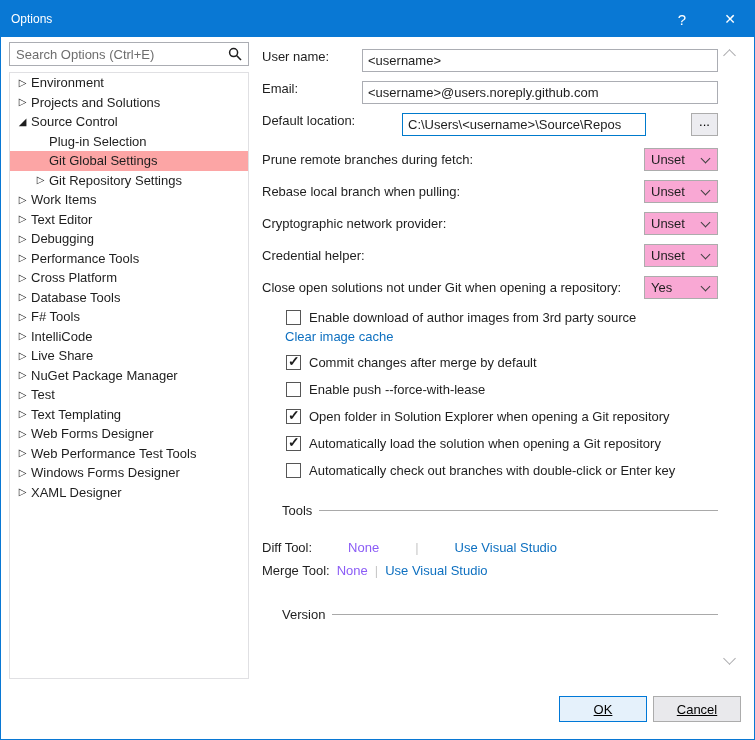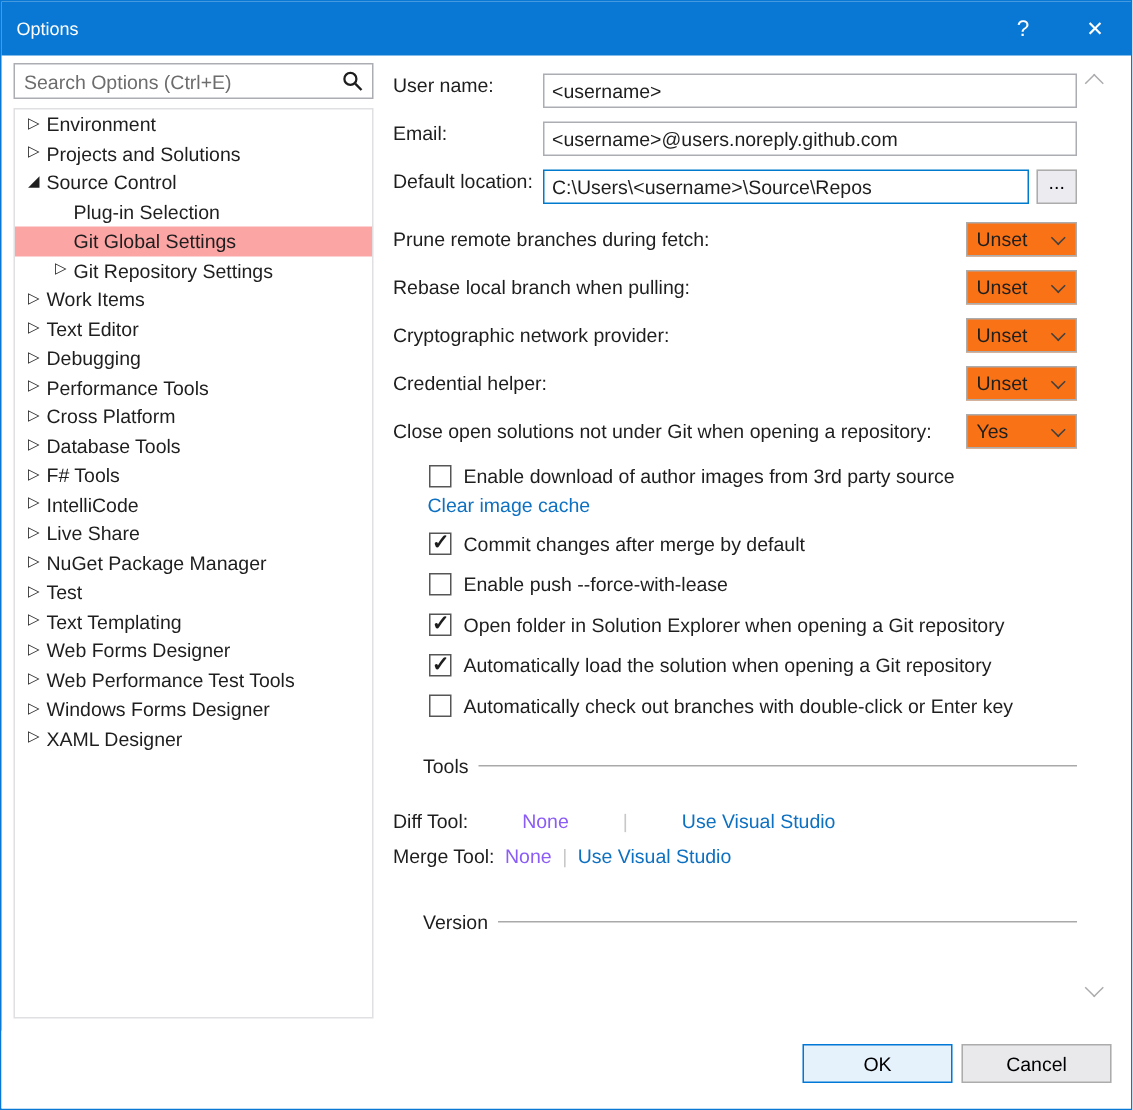--- a/index.html
+++ b/index.html
@@ -62,25 +62,25 @@
   .tbox {
     flex: 1; height: 23px; border: 1px solid #ABADB3; background: #fff;
     padding: 0 5px; font: inherit; color: #1E1E1E; outline: none; min-width: 0;
   }
   .tbox.focused { border-color: #007ACC; }
   .browse {
     flex: 0 0 27px; height: 23px; margin-left: 5px;
     background: #ECECF0; border: 1px solid #ACACAC;
     font: inherit; line-height: 1; padding-bottom: 6px;
   }
-  .frow.lasttext { margin-bottom: 12px; }
+  .frow.lasttext { margin-bottom: 12px; gap: 40px; }
   .drow { display: flex; align-items: center; margin-bottom: 9px; height: 23px; }
   .combo {
     margin-left: auto; width: 74px; height: 23px; flex: 0 0 74px;
-    border: 1px solid #ACACAC; background: #f97316;
+    border: 1px solid #ACACAC; background: #f9a8d4;
     display: flex; align-items: center; padding: 0 6px; position: relative;
   }
   .combo-arrow {
     position: absolute; right: 8px; top: 6px;
     width: 7px; height: 7px;
     border-right: 1.5px solid #404040; border-bottom: 1.5px solid #404040;
     transform: rotate(45deg);
   }
   .cbgroup { margin-top: 8px; }
   .cbrow { display: flex; align-items: center; height: 19px; margin-bottom: 8px; padding-left: 24px; }
@@ -108,22 +108,22 @@
   .mingitrow { display: flex; align-items: center; gap: 8px; height: 16px; margin-top: 16px; }
   .chev-up, .chev-down { position: absolute; width: 9px; height: 9px; right: 20px; }
   .chev-up { top: 14px; border-top: 1.5px solid #ABABAE; border-left: 1.5px solid #ABABAE; transform: rotate(45deg); }
   .chev-down { bottom: 24px; border-bottom: 1.5px solid #ABABAE; border-right: 1.5px solid #ABABAE; transform: rotate(45deg); }
   
   .footer {
     flex: 0 0 52px; display: flex; justify-content: flex-end; align-items: flex-start;
     padding: 9px 13px 0 0; gap: 6px; background: #fff;
   }
   .btn {
-    width: 100px; height: 26px; font: inherit;
-    display: flex; align-items: center; justify-content: center;
+    width: 88px; height: 26px; font: inherit;
+    display: flex; align-items: center; justify-content: center; text-decoration: underline;
   }
   .btn.ok { background: #E5F1FB; border: 1px solid #0078D7; }
   .btn.cancel { background: #E9E9EC; border: 1px solid #ACACAC; }
 </style>
 </head>
 <body>
 
 <div class="window">
 
   <div class="titlebar">

